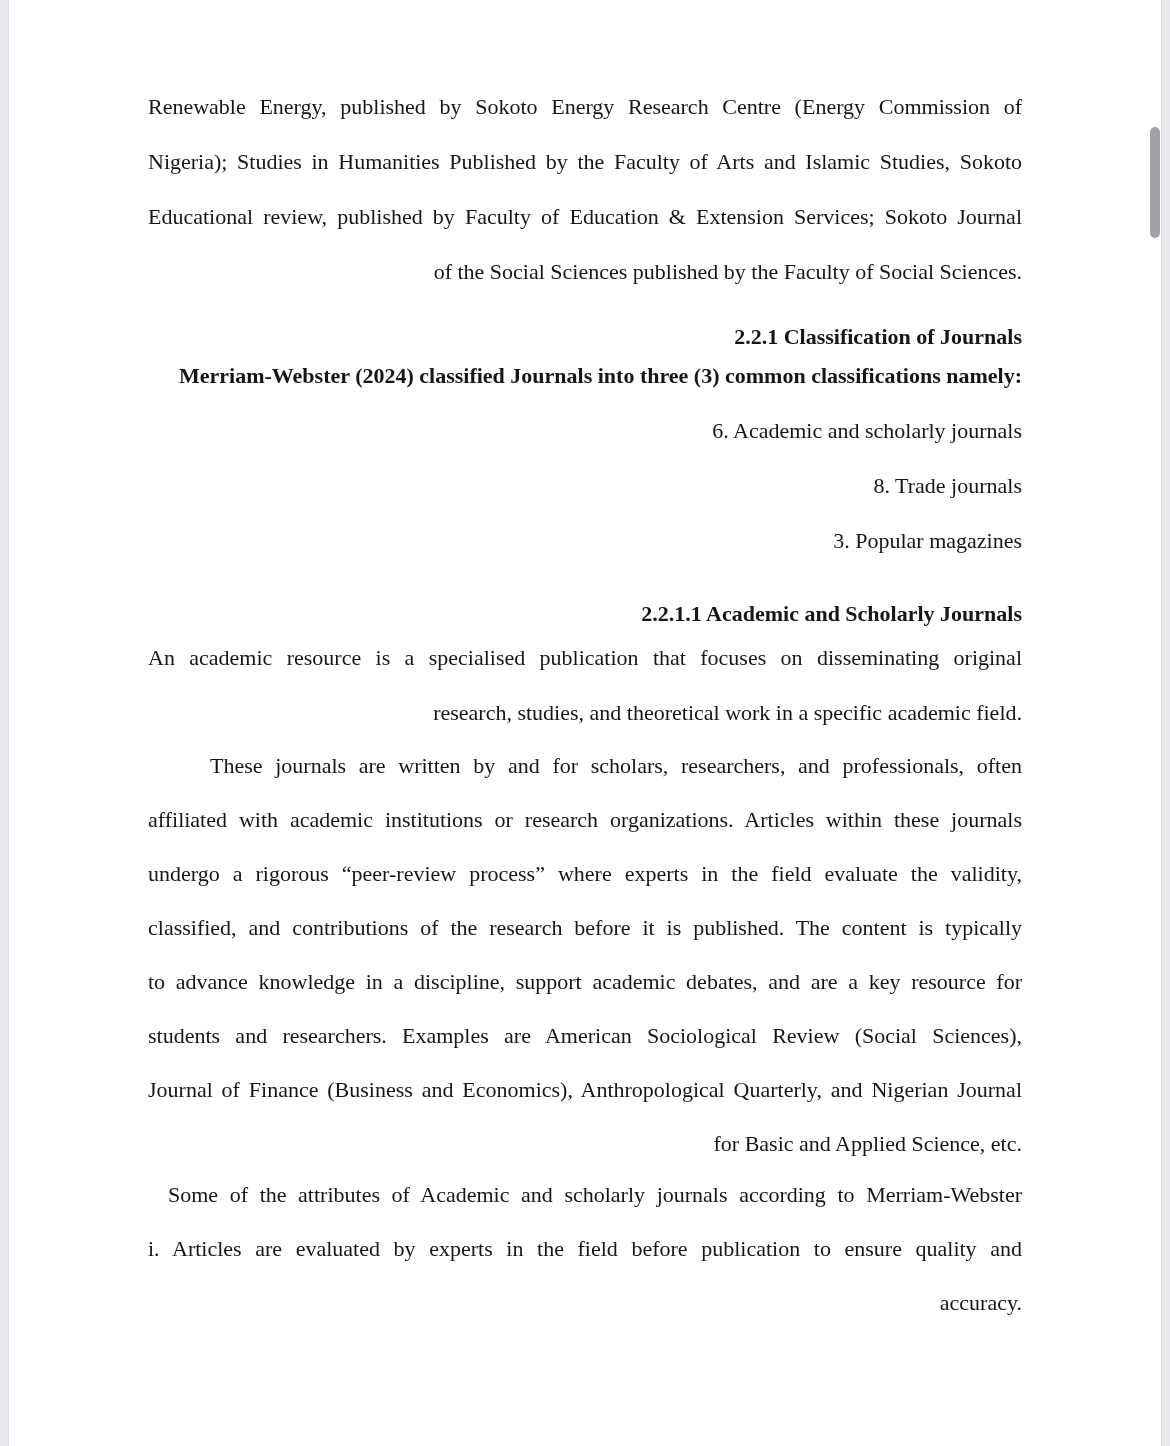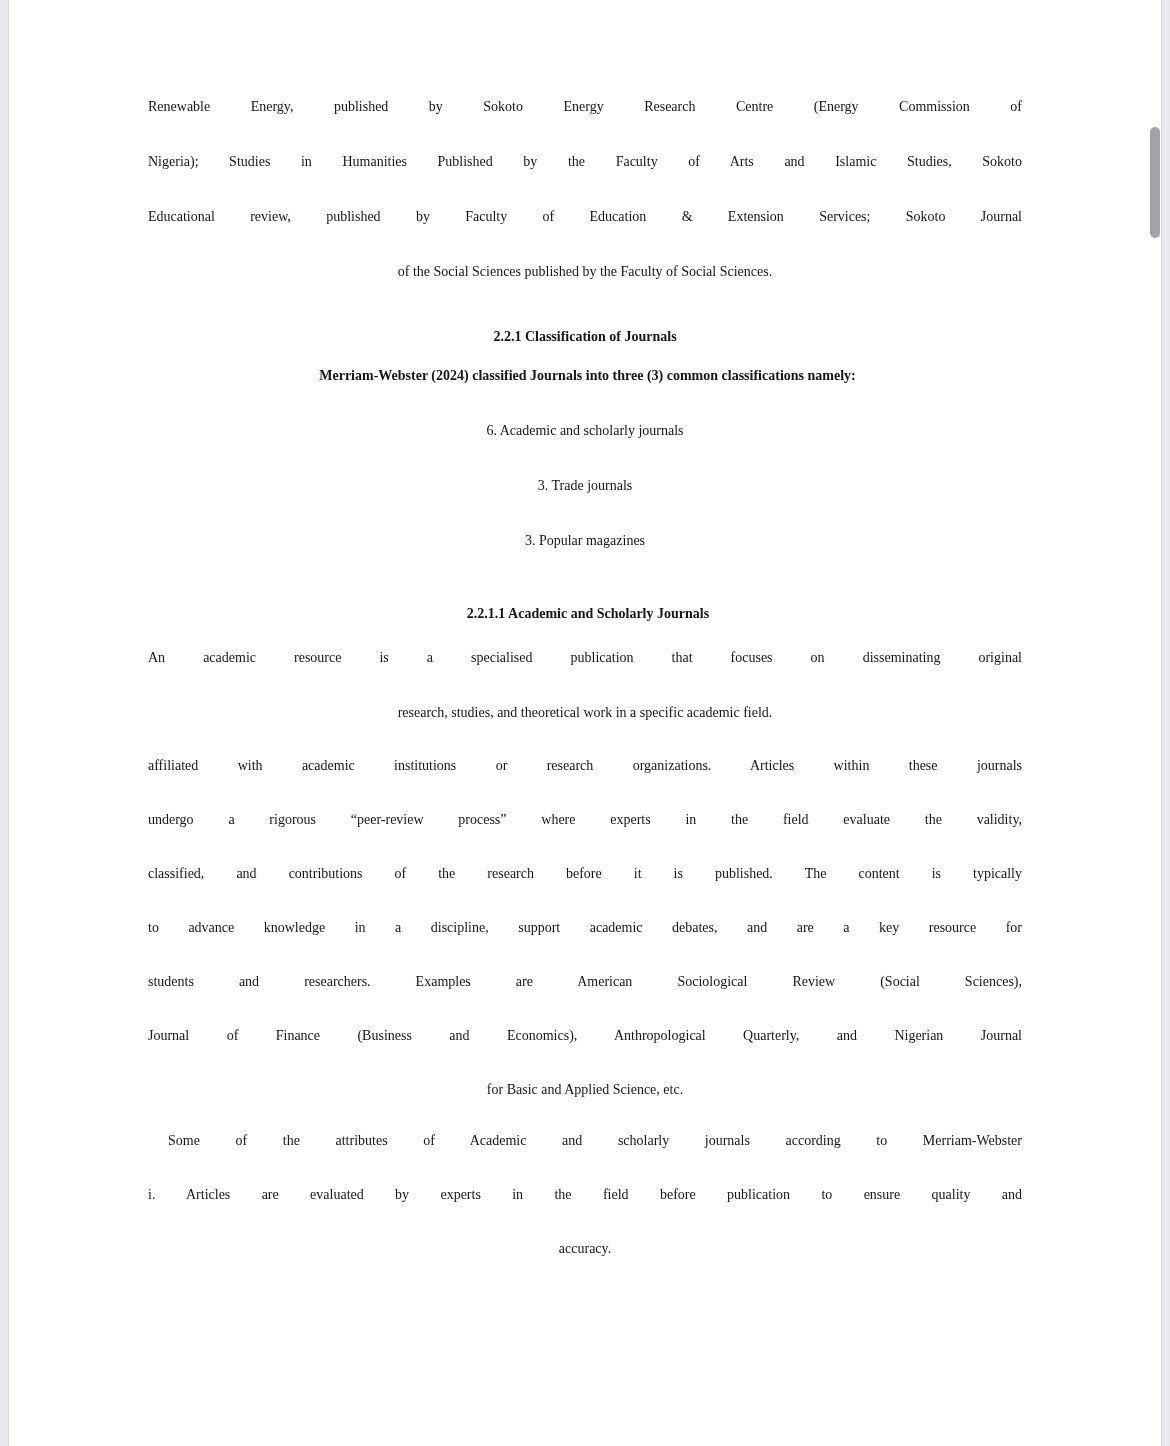--- a/index.html
+++ b/index.html
@@ -20,25 +20,25 @@
   .edge{position:absolute;top:0;bottom:0;width:8px;background:var(--edge-bg);}
   .edge-left{left:0;border-right:1px solid var(--edge-line);}
   .edge-right{right:0;border-left:1px solid var(--edge-line);}
   .scroll-thumb{
     position:absolute;left:1150px;top:127px;width:10px;height:111px;
     background:var(--thumb);border-radius:5px;
   }
   .doc{
     position:absolute;left:148px;top:0;width:874px;
     padding-top:79px;
-    font-size:14px;
+    font-size:22px;
   }
   .block{margin:0;}
   .block.bold{font-weight:bold;}
-  .line{line-height:55px;text-align:center;}
+  .line{line-height:55px;text-align:right;}
   .lh54 .line{line-height:54px;}
   .line.j{text-align:justify;text-align-last:justify;-moz-text-align-last:justify;}
 </style>
 </head>
 <body>
 
 <div class="edge edge-left"></div>
 <div class="edge edge-right"></div>
 <div class="scroll-thumb"></div>
 
@@ -50,31 +50,32 @@
       <div class="line">of the Social Sciences published by the Faculty of Social Sciences.</div>
     </div>
     <div class="block bold" style="margin-top: 10px;">
       <div class="line">2.2.1 Classification of Journals</div>
     </div>
     <div class="block" style="margin-top: -16px;">
       <div class="line" style="padding-left: 5px; font-weight: bold;">Merriam-Webster (2024) classified Journals into three (3) common classifications namely:</div>
     </div>
     <div class="block" style="margin-top: 0px;">
       <div class="line">6. Academic and scholarly journals</div>
-      <div class="line">3. Trade journals</div>
+      <div class="line">8. Trade journals</div>
       <div class="line">3. Popular magazines</div>
     </div>
     <div class="block bold" style="margin-top: 18px;">
       <div class="line" style="padding-left: 6px;">2.2.1.1 Academic and Scholarly Journals</div>
     </div>
     <div class="block" style="margin-top: -11px;">
       <div class="line j">An academic resource is a specialised publication that focuses on disseminating original</div>
       <div class="line">research, studies, and theoretical work in a specific academic field.</div>
     </div>
     <div class="block lh54" style="margin-top: -1px;">
+      <div class="line j" style="padding-left: 62px;">These journals are written by and for scholars, researchers, and professionals, often</div>
       <div class="line j">affiliated with academic institutions or research organizations. Articles within these journals</div>
       <div class="line j">undergo a rigorous “peer-review process” where experts in the field evaluate the validity,</div>
       <div class="line j">classified, and contributions of the research before it is published. The content is typically</div>
       <div class="line j">to advance knowledge in a discipline, support academic debates, and are a key resource for</div>
       <div class="line j">students and researchers. Examples are American Sociological Review (Social Sciences),</div>
       <div class="line j">Journal of Finance (Business and Economics), Anthropological Quarterly, and Nigerian Journal</div>
       <div class="line">for Basic and Applied Science, etc.</div>
     </div>
     <div class="block lh54" style="margin-top: -3px; margin-left: 20px;">
       <div class="line j">Some of the attributes of Academic and scholarly journals according to Merriam-Webster</div>

